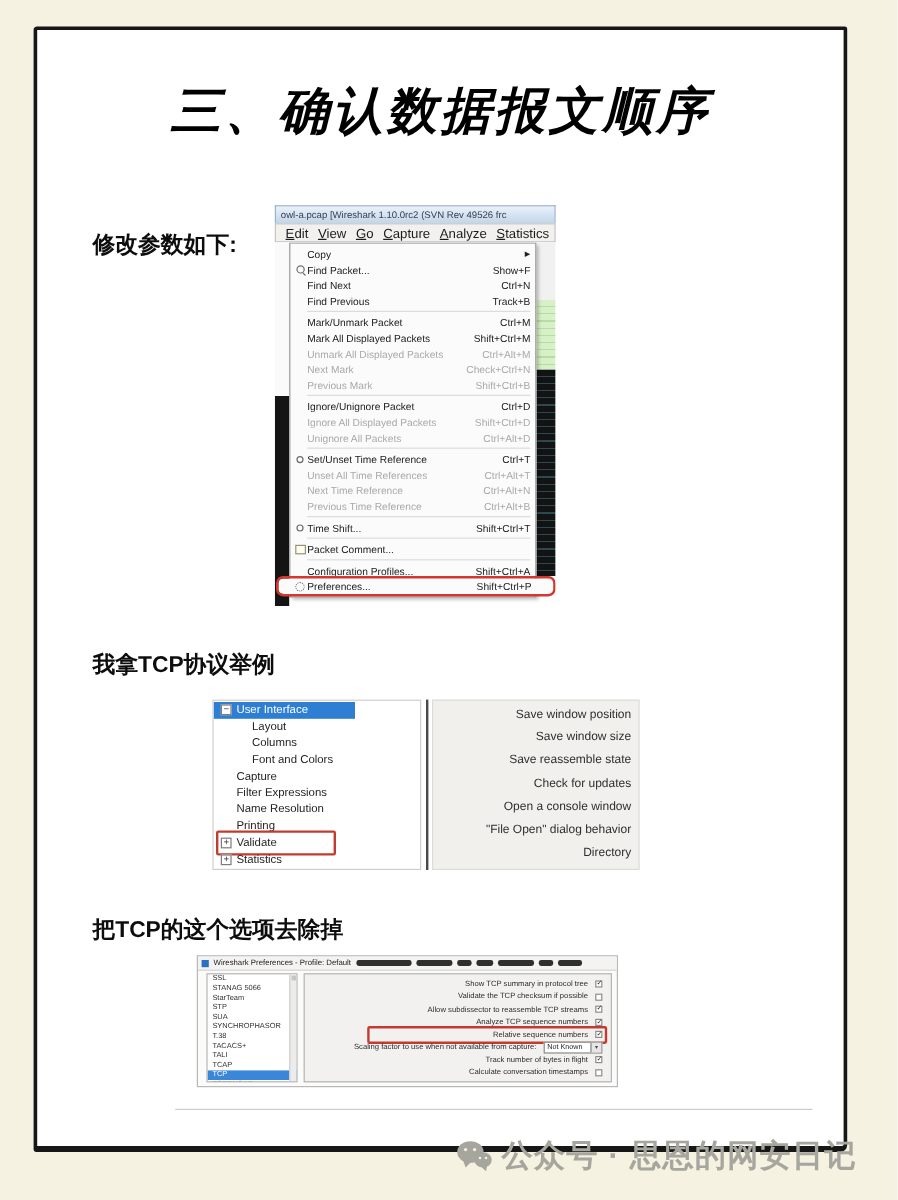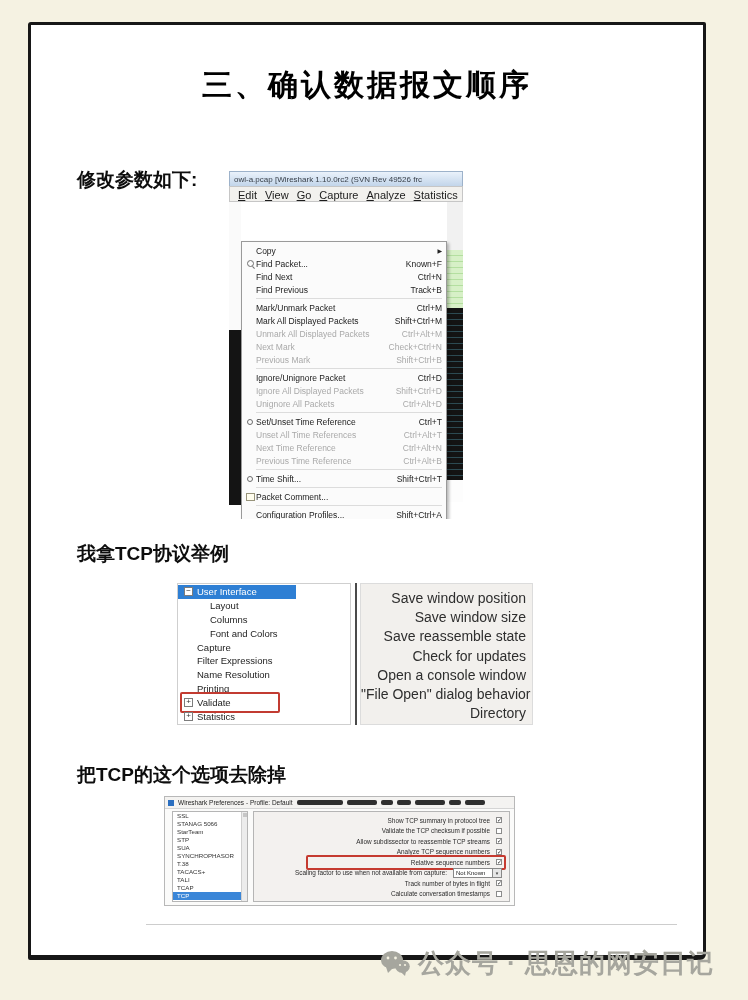--- a/index.html
+++ b/index.html
@@ -8,24 +8,24 @@
     background:#f5f2e2;
     font-family:"Liberation Sans","DejaVu Sans",sans-serif;
   }
   .card{
     position:absolute;left:28px;top:22px;width:678px;height:938px;
     background:#ffffff;border:3px solid #171717;border-bottom-width:5px;
     border-radius:3px 2px 6px 2px;box-sizing:border-box;
   }
   .page-title{
     position:absolute;top:40px;left:0;right:0;text-align:center;
-    font-size:30px;font-weight:900;letter-spacing:3px;color:#000;
+    font-size:42px;font-weight:900;letter-spacing:3px;color:#000;font-style:italic;
   }
   .section-label{position:absolute;font-size:19px;font-weight:800;color:#0d0d0d;}
-  .lab1{left:46px;top:142px}
+  .lab1{left:46px;top:166px}
   .lab2{left:46px;top:516px}
   .lab3{left:46px;top:737px}
 
   
   .shot1{position:absolute;left:198px;top:146px;width:234px;height:348px;background:#fff;}
   .s1-title{
     height:15px;line-height:15px;background:linear-gradient(#eaf2fb,#c2d5ea);
     border:1px solid #9db2ca;border-bottom:none;box-sizing:border-box;
     font-size:8px;color:#39404a;padding-left:4px;white-space:nowrap;overflow:hidden;
   }
@@ -38,21 +38,21 @@
   .edge-left{position:absolute;left:0;top:0;width:12px;height:100%;}
   .el-a{height:128px;background:#fafafa;}
   .el-b{height:175px;background:#141414;}
   .edge-right{position:absolute;right:0;top:0;width:16px;height:100%;}
   .er-a{height:48px;background:#f1f1f1;}
   .er-b{height:58px;background:repeating-linear-gradient(180deg,#d7f0c7 0 5px,#b4dfa0 5px 6px);}
   .er-c{height:172px;background:repeating-linear-gradient(180deg,#131313 0 5px,#2c4a52 5px 6px);}
   .er-d{height:22px;background:#fdfdfd;}
   .menu{
     position:absolute;left:12px;right:16px;top:0;background:#fbfbfb;
-    border:1px solid #9a9a9a;box-shadow:2px 2px 3px rgba(0,0,0,.28);padding:2px 0;margin-top:39px;
+    border:1px solid #9a9a9a;box-shadow:2px 2px 3px rgba(0,0,0,.28);padding:2px 0;
   }
   .menu-item{display:flex;align-items:center;height:13px;font-size:8.5px;color:#1b1b1b;padding:0 4px 0 2px;position:relative;}
   .menu-item.disabled{color:#a9a9a9;}
   .mi-icon{width:12px;display:inline-flex;justify-content:center;align-items:center;flex:none;}
   .mi-label{flex:1;white-space:nowrap;overflow:hidden;}
   .mi-short{margin-left:4px;white-space:nowrap;}
   .mi-sub{font-size:6px;margin-left:4px;color:#222;}
   .menu-sep{height:1px;background:#dcdcdc;margin:2px 4px 2px 14px;}
   .menu-item.redbox{
     outline:2px solid #d2382e;border-radius:4px;background:#fbfbfb;z-index:3;
@@ -82,21 +82,21 @@
   .tree-row.selected{background:linear-gradient(90deg,#2e7fd4 0 118px,#ffffff 118px);color:#fff;}
   .tree-row.redbox2::after{
     content:'';position:absolute;left:2px;top:-3px;width:96px;height:17px;
     border:2px solid #c23b31;border-radius:2px;pointer-events:none;
   }
   .s2-div{position:absolute;left:178px;top:0;width:2px;height:100%;background:#4a4a4a;}
   .s2-right{
     position:absolute;left:183px;right:0;top:0;bottom:0;background:#f2f0ed;
     border:1px solid #dcdcdc;box-sizing:border-box;padding:6px 6px 0 0;overflow:hidden;
   }
-  .pref-label{height:19.2px;font-size:14px;color:#2e2e2e;text-align:right;white-space:nowrap;}
+  .pref-label{height:19.2px;font-size:10px;color:#2e2e2e;text-align:right;white-space:nowrap;}
 
   
   .shot3{position:absolute;left:133px;top:771px;width:351px;height:110px;background:#fbfbfa;border:1px solid #b8b8b8;box-sizing:border-box;overflow:hidden;}
   .s3-title{height:11px;display:flex;align-items:center;gap:4px;background:#f4f3f1;border-bottom:1px solid #d5d5d5;font-size:6.5px;color:#222;padding-left:3px;white-space:nowrap;overflow:hidden;}
   .s3-appicon{width:6px;height:6px;background:#2b6fc0;flex:none;}
   .s3-blob{height:5px;background:#2f2f2f;border-radius:2px;flex:none;}
   .b1{width:46px}.b2{width:30px}.b3{width:12px}.b4{width:14px}.b5{width:30px}.b6{width:12px}.b7{width:20px}
   .s3-list{position:absolute;left:7px;top:14px;width:76px;bottom:3px;background:#fff;border:1px solid #b5b5b5;box-sizing:border-box;overflow:hidden;}
   .proto-row{height:8px;line-height:8px;font-size:6.2px;padding-left:4px;color:#333;white-space:nowrap;}
   .proto-row.selected{background:#3a86d8;color:#fff;}
@@ -160,21 +160,21 @@
       <div class="menu">
           <div class="menu-item">
             <span class="mi-icon"></span>
             <span class="mi-label">Copy</span>
             <span class="mi-short"></span>
             <span class="mi-sub">▶</span>
           </div>
           <div class="menu-item">
             <span class="mi-icon ic-find"></span>
             <span class="mi-label">Find Packet...</span>
-            <span class="mi-short">Known+F</span>
+            <span class="mi-short">Show+F</span>
           </div>
           <div class="menu-item">
             <span class="mi-icon"></span>
             <span class="mi-label">Find Next</span>
             <span class="mi-short">Ctrl+N</span>
           </div>
           <div class="menu-item">
             <span class="mi-icon"></span>
             <span class="mi-label">Find Previous</span>
             <span class="mi-short">Track+B</span>

